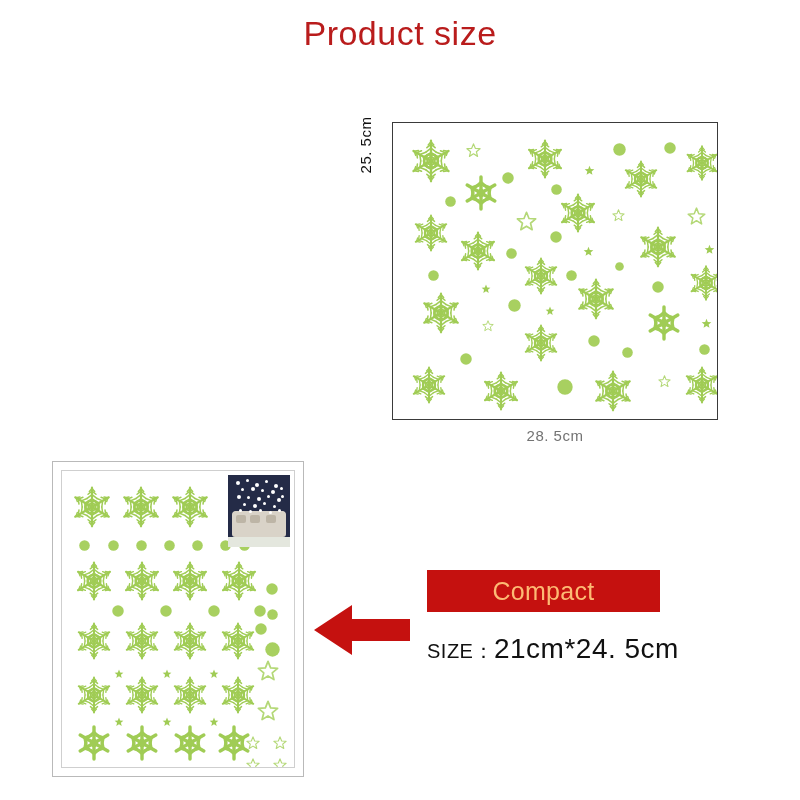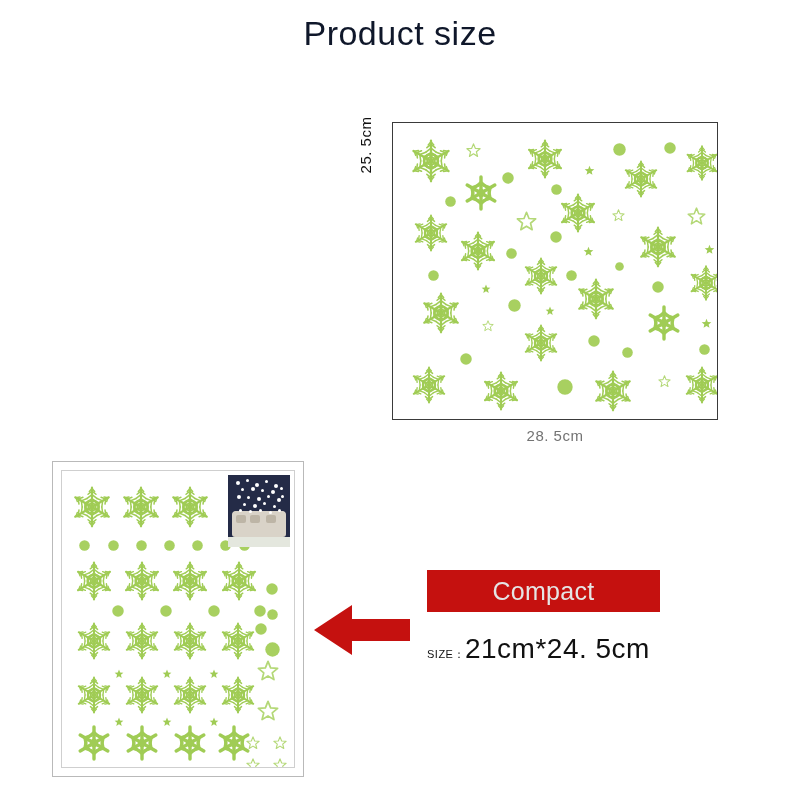--- a/index.html
+++ b/index.html
@@ -7,21 +7,21 @@
     width:800px;height:800px;position:relative;overflow:hidden;
     background:#ffffff;
     font-family:"Liberation Sans","DejaVu Sans",sans-serif;
     color:#1b1b1b;
   }
   #page-root{position:absolute;inset:0;}
 
   
   .page-title{
     position:absolute;left:0;top:14px;width:800px;text-align:center;
-    font-size:34px;font-weight:400;letter-spacing:.5px;color:#0f172a;
+    font-size:34px;font-weight:400;letter-spacing:.5px;color:#b91c1c;
     font-family:"Liberation Sans","DejaVu Sans",sans-serif;
   }
 
   
   .sample-panel{
     position:absolute;left:392px;top:122px;width:326px;height:298px;
     background:#ffffff;border:1px solid #3a3a3a;box-sizing:border-box;
   }
   .art-layer{position:absolute;inset:0;overflow:hidden;}
   .art-layer svg{position:absolute;overflow:visible;}
@@ -76,27 +76,27 @@
   .arrow-left{
     position:absolute;left:314px;top:603px;width:96px;height:54px;
   }
 
   
   .compact-banner{
     position:absolute;left:427px;top:570px;width:233px;height:42px;
     background:#c5110f;display:flex;align-items:center;justify-content:center;
   }
   .compact-banner span{
-    color:#e5e5e5;font-size:25px;font-weight:400;letter-spacing:.3px;
+    color:#fdba74;font-size:25px;font-weight:400;letter-spacing:.3px;
   }
   .size-line{
     position:absolute;left:427px;top:633px;width:260px;
     white-space:nowrap;color:#111;
   }
-  .size-label{font-size:11px;letter-spacing:.5px;}
+  .size-label{font-size:20px;letter-spacing:.5px;}
   .size-value{font-size:28px;letter-spacing:.5px;}
 </style>
 </head>
 <body style="background: rgb(255, 255, 255);">
 
 <div id="page-root">
 
   <div class="page-title">Product size</div>
 
   <div class="sample-panel" style="border-color: rgb(58, 58, 58);">

